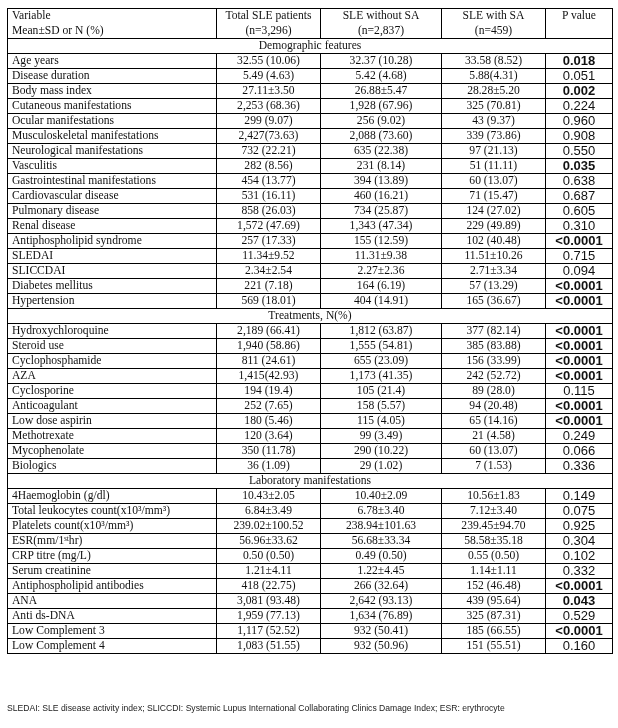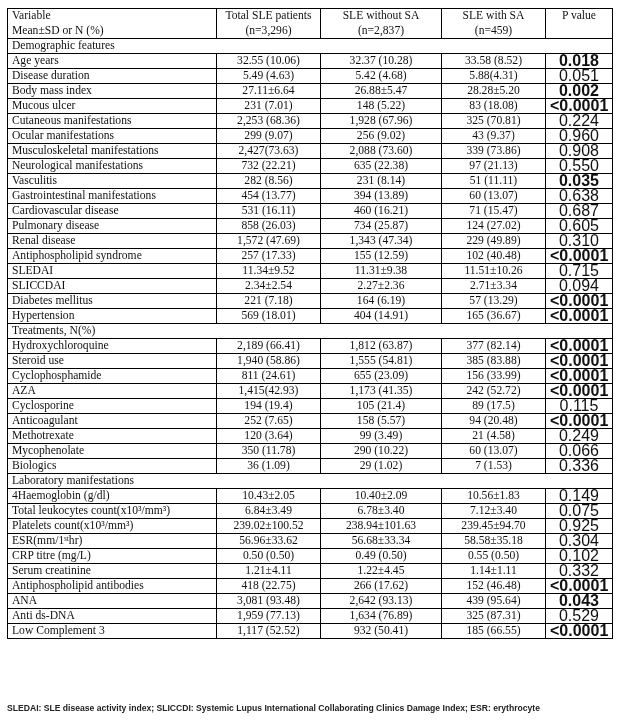--- a/index.html
+++ b/index.html
@@ -7,25 +7,25 @@
          font-family: "DejaVu Serif", "Liberation Serif", serif; color: #111; }
   table.main { position: absolute; left: 7px; top: 8px; width: 605px;
                border-collapse: collapse; table-layout: fixed;
                font-family: "Liberation Serif", "DejaVu Serif", serif; font-size: 11.6px; }
   table.main td, table.main th { border: 1px solid #000; padding: 0 4px; height: 14px; line-height: 14px;
                white-space: nowrap; overflow: hidden; font-weight: normal; }
   table.main th { text-align: center; vertical-align: top; line-height: 14.5px; margin-top: 33px; }
   table.main th.var { text-align: left; }
   col.c1 { width: 209px; } col.c2 { width: 104px; } col.c3 { width: 121px; } col.c4 { width: 104px; } col.c5 { width: 67px; }
   td.num { text-align: center; }
-  td.p { text-align: center; font-family: "Liberation Sans", "DejaVu Sans", sans-serif; font-size: 16px; }
+  td.p { text-align: center; font-family: "Liberation Sans", "DejaVu Sans", sans-serif; font-size: 13px; }
   td.p.sig { font-weight: bold; }
-  td.section { text-align: left; }
+  td.section { text-align: center; }
   .footnote { position: absolute; left: 7px; top: 703px; width: 600px;
-              font-family: "Liberation Sans", "DejaVu Sans", sans-serif; font-size: 8.6px; line-height: 11.5px; color: #222; font-weight: bold; }
+              font-family: "Liberation Sans", "DejaVu Sans", sans-serif; font-size: 8.6px; line-height: 11.5px; color: #222; }
 </style>
 </head>
 <body>
 
 <table class="main">
   <colgroup>
       <col class="c1">
       <col class="c2">
       <col class="c3">
       <col class="c4">
@@ -53,31 +53,24 @@
       </tr>
       <tr>
         <td>Disease duration</td>
         <td class="num">5.49 (4.63)</td>
         <td class="num">5.42 (4.68)</td>
         <td class="num">5.88(4.31)</td>
         <td class="p">0.051</td>
       </tr>
       <tr>
         <td>Body mass index</td>
-        <td class="num">27.11±6.64</td>
+        <td class="num">27.11±3.50</td>
         <td class="num">26.88±5.47</td>
         <td class="num">28.28±5.20</td>
         <td class="p sig">0.002</td>
-      </tr>
-      <tr>
-        <td>Mucous ulcer</td>
-        <td class="num">231 (7.01)</td>
-        <td class="num">148 (5.22)</td>
-        <td class="num">83 (18.08)</td>
-        <td class="p sig">&lt;0.0001</td>
       </tr>
       <tr>
         <td>Cutaneous manifestations</td>
         <td class="num">2,253 (68.36)</td>
         <td class="num">1,928 (67.96)</td>
         <td class="num">325 (70.81)</td>
         <td class="p">0.224</td>
       </tr>
       <tr>
         <td>Ocular manifestations</td>
@@ -198,28 +191,35 @@
         <td>AZA</td>
         <td class="num">1,415(42.93)</td>
         <td class="num">1,173 (41.35)</td>
         <td class="num">242 (52.72)</td>
         <td class="p sig">&lt;0.0001</td>
       </tr>
       <tr>
         <td>Cyclosporine</td>
         <td class="num">194 (19.4)</td>
         <td class="num">105 (21.4)</td>
-        <td class="num">89 (17.5)</td>
+        <td class="num">89 (28.0)</td>
         <td class="p">0.115</td>
       </tr>
       <tr>
         <td>Anticoagulant</td>
         <td class="num">252 (7.65)</td>
         <td class="num">158 (5.57)</td>
         <td class="num">94 (20.48)</td>
+        <td class="p sig">&lt;0.0001</td>
+      </tr>
+      <tr>
+        <td>Low dose aspirin</td>
+        <td class="num">180 (5.46)</td>
+        <td class="num">115 (4.05)</td>
+        <td class="num">65 (14.16)</td>
         <td class="p sig">&lt;0.0001</td>
       </tr>
       <tr>
         <td>Methotrexate</td>
         <td class="num">120 (3.64)</td>
         <td class="num">99 (3.49)</td>
         <td class="num">21 (4.58)</td>
         <td class="p">0.249</td>
       </tr>
       <tr>
@@ -277,21 +277,21 @@
       <tr>
         <td>Serum creatinine</td>
         <td class="num">1.21±4.11</td>
         <td class="num">1.22±4.45</td>
         <td class="num">1.14±1.11</td>
         <td class="p">0.332</td>
       </tr>
       <tr>
         <td>Antiphospholipid antibodies</td>
         <td class="num">418 (22.75)</td>
-        <td class="num">266 (17.62)</td>
+        <td class="num">266 (32.64)</td>
         <td class="num">152 (46.48)</td>
         <td class="p sig">&lt;0.0001</td>
       </tr>
       <tr>
         <td>ANA</td>
         <td class="num">3,081 (93.48)</td>
         <td class="num">2,642 (93.13)</td>
         <td class="num">439 (95.64)</td>
         <td class="p sig">0.043</td>
       </tr>
@@ -301,19 +301,26 @@
         <td class="num">1,634 (76.89)</td>
         <td class="num">325 (87.31)</td>
         <td class="p">0.529</td>
       </tr>
       <tr>
         <td>Low Complement 3</td>
         <td class="num">1,117 (52.52)</td>
         <td class="num">932 (50.41)</td>
         <td class="num">185 (66.55)</td>
         <td class="p sig">&lt;0.0001</td>
+      </tr>
+      <tr>
+        <td>Low Complement 4</td>
+        <td class="num">1,083 (51.55)</td>
+        <td class="num">932 (50.96)</td>
+        <td class="num">151 (55.51)</td>
+        <td class="p">0.160</td>
       </tr>
     </tbody>
 </table>
 
 <div class="footnote">
   <div>SLEDAI: SLE disease activity index; SLICCDI: Systemic Lupus International Collaborating Clinics Damage Index; ESR: erythrocyte</div>
 </div>
 
 </body></html>

